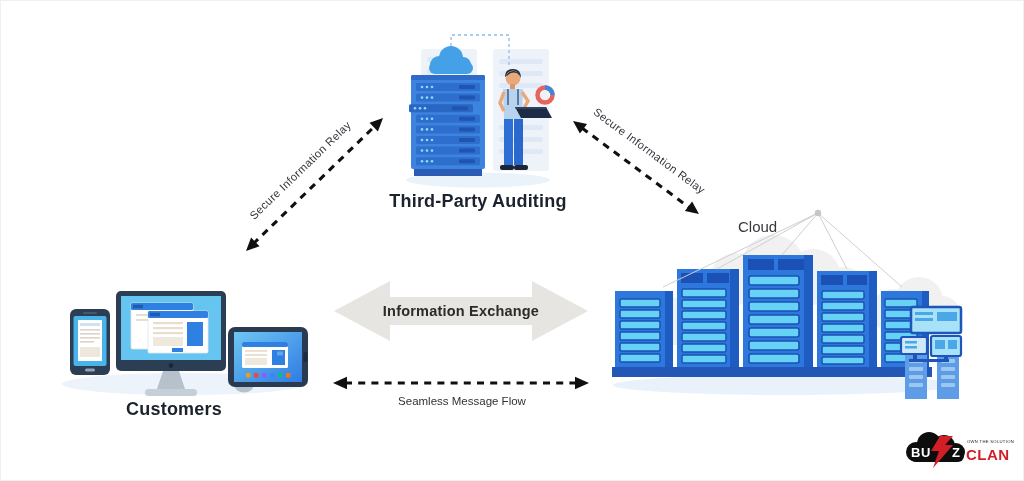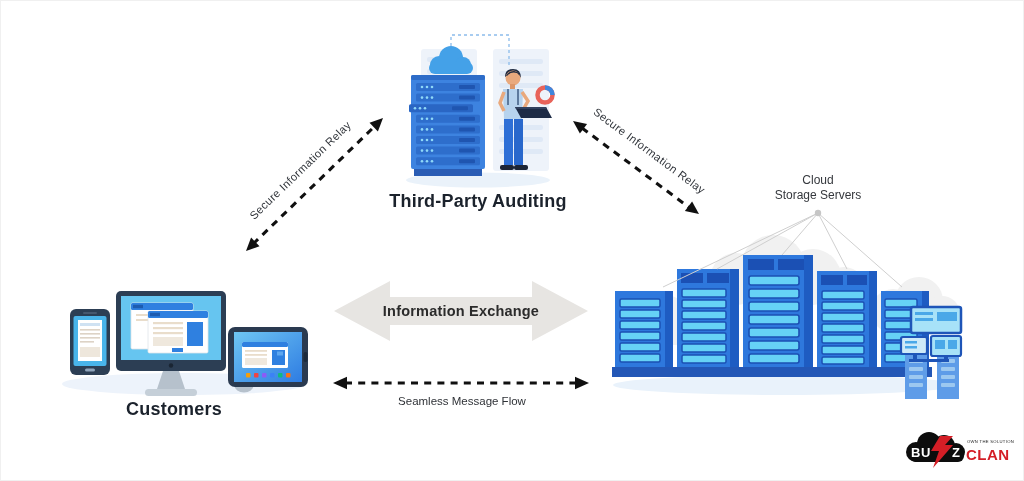--- a/index.html
+++ b/index.html
@@ -6,21 +6,21 @@
   .canvas{
     position:relative;width:1024px;height:481px;background:#ffffff;overflow:hidden;
     font-family:"Liberation Sans", sans-serif;border:1px solid #f0f0f0;box-sizing:border-box;
   }
   .abs{position:absolute;}
   .node-label{
     position:absolute;text-align:center;font-weight:700;font-size:18px;
     color:#1b222c;letter-spacing:.2px;
   }
   .storage-label{
-    position:absolute;text-align:center;font-size:12px;color:#35383d;line-height:1.28;
+    position:absolute;text-align:left;font-size:15px;color:#35383d;line-height:1.28;margin-top:44px;
   }
   svg text{font-family:"Liberation Sans", sans-serif;}
   .relay-text{font-size:11.2px;fill:#30343a;letter-spacing:.4px;}
   .exchange-text{font-size:14.5px;font-weight:700;fill:#2b2b2b;letter-spacing:.2px;}
   .flow-text{font-size:11.5px;fill:#2f3237;}
 </style>
 </head>
 <body>
 
 <div class="canvas">
@@ -366,21 +366,20 @@
       <polygon points="332,382 346,375.8 346,388.2" fill="#101010"></polygon>
       <polygon points="588,382 574,375.8 574,388.2" fill="#101010"></polygon>
       <text class="flow-text" x="461" y="404" text-anchor="middle">Seamless Message Flow</text>
     </g>
   </svg>
 
   <div class="node-label" style="left:357px;top:190px;width:240px">Third-Party Auditing</div>
   <div class="node-label" style="left:93px;top:398px;width:160px">Customers</div>
   <div class="storage-label" style="left:737px;top:172px;width:160px">
     <div>Cloud</div>
-    <div>Storage Servers</div>
   </div>
 
   <svg class="abs" style="left:902px;top:430px" width="114" height="40" viewBox="0 0 114 40">
     <g fill="#0d0d0d">
       <circle cx="13" cy="21" r="10"></circle>
         <circle cx="26" cy="13" r="12"></circle>
         <circle cx="41" cy="15" r="11"></circle>
         <circle cx="53" cy="21" r="9"></circle>
       <rect x="7" y="18" width="54" height="13" rx="6"></rect>
     </g>

